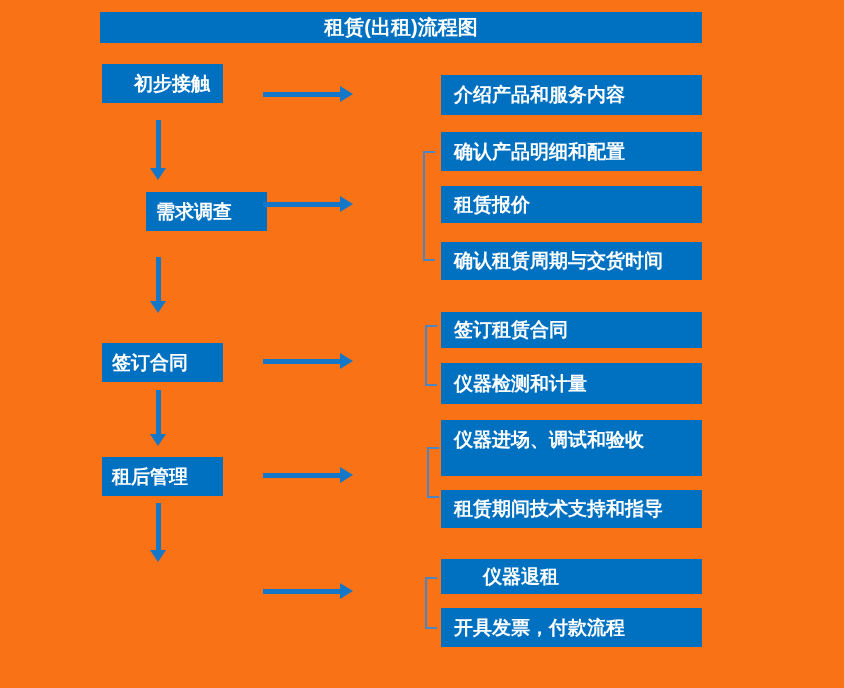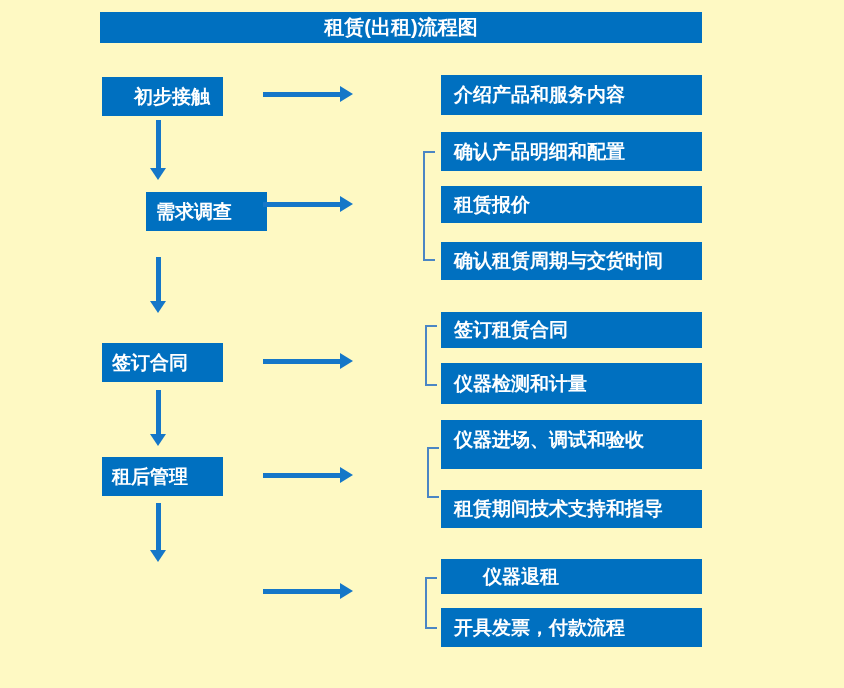--- a/index.html
+++ b/index.html
@@ -1,52 +1,52 @@
 <!DOCTYPE html>
 <html><head>
 <meta charset="utf-8">
 <style>
   html, body { margin: 0; padding: 0; background: #ffffff; }
   #canvas {
     position: relative;
     width: 844px;
     height: 688px;
-    background: #fef9c3;
+    background: #f97316;
     overflow: hidden;
     font-family: "Liberation Sans", sans-serif;
   }
   .bluebox {
     position: absolute;
     background: #0070C0;
     color: #ffffff;
     font-weight: bold;
     font-size: 19px;
     box-sizing: border-box;
     white-space: nowrap;
     overflow: hidden;
   }
   .title-bar {
     left: 100px; top: 12px; width: 602px; height: 31px;
     line-height: 31px; text-align: center; font-size: 20px;
   }
   .stage { left: 102px; width: 121px; height: 39px; line-height: 39px; padding-left: 10px; }
-  .s0 { top: 77px; padding-left: 32px; }
+  .s0 { top: 64px; padding-left: 32px; }
   .s1 { top: 192px; margin-left: 44px; }
   .s2 { top: 343px; }
   .s3 { top: 457px; }
   .s4 { top: 574px; }
 
   .out { left: 441px; width: 261px; padding-left: 13px; }
   .o10 { top: 75px;  height: 40px; line-height: 40px; }
   .o20 { top: 132px; height: 39px; line-height: 39px; }
   .o21 { top: 186px; height: 37px; line-height: 37px; }
   .o22 { top: 242px; height: 38px; line-height: 38px; }
   .o30 { top: 312px; height: 36px; line-height: 36px; }
   .o31 { top: 363px; height: 41px; line-height: 41px; font-family: Liberation Serif, serif; }
-  .o40 { top: 420px; height: 49px; line-height: 40px; }
+  .o40 { top: 420px; height: 56px; line-height: 40px; }
   .o41 { top: 490px; height: 38px; line-height: 38px; }
   .o50 { top: 559px; height: 35px; line-height: 35px; padding-left: 42px; }
   .o51 { top: 608px; height: 39px; line-height: 39px; }
 
   
   .varrow { position: absolute; left: 150px; width: 16px; }
   .varrow .vline { margin: 0 auto; width: 5px; background: #1577C8; }
   .varrow .vhead {
     width: 0; height: 0; margin: 0 auto;
     border-left: 8px solid transparent;

